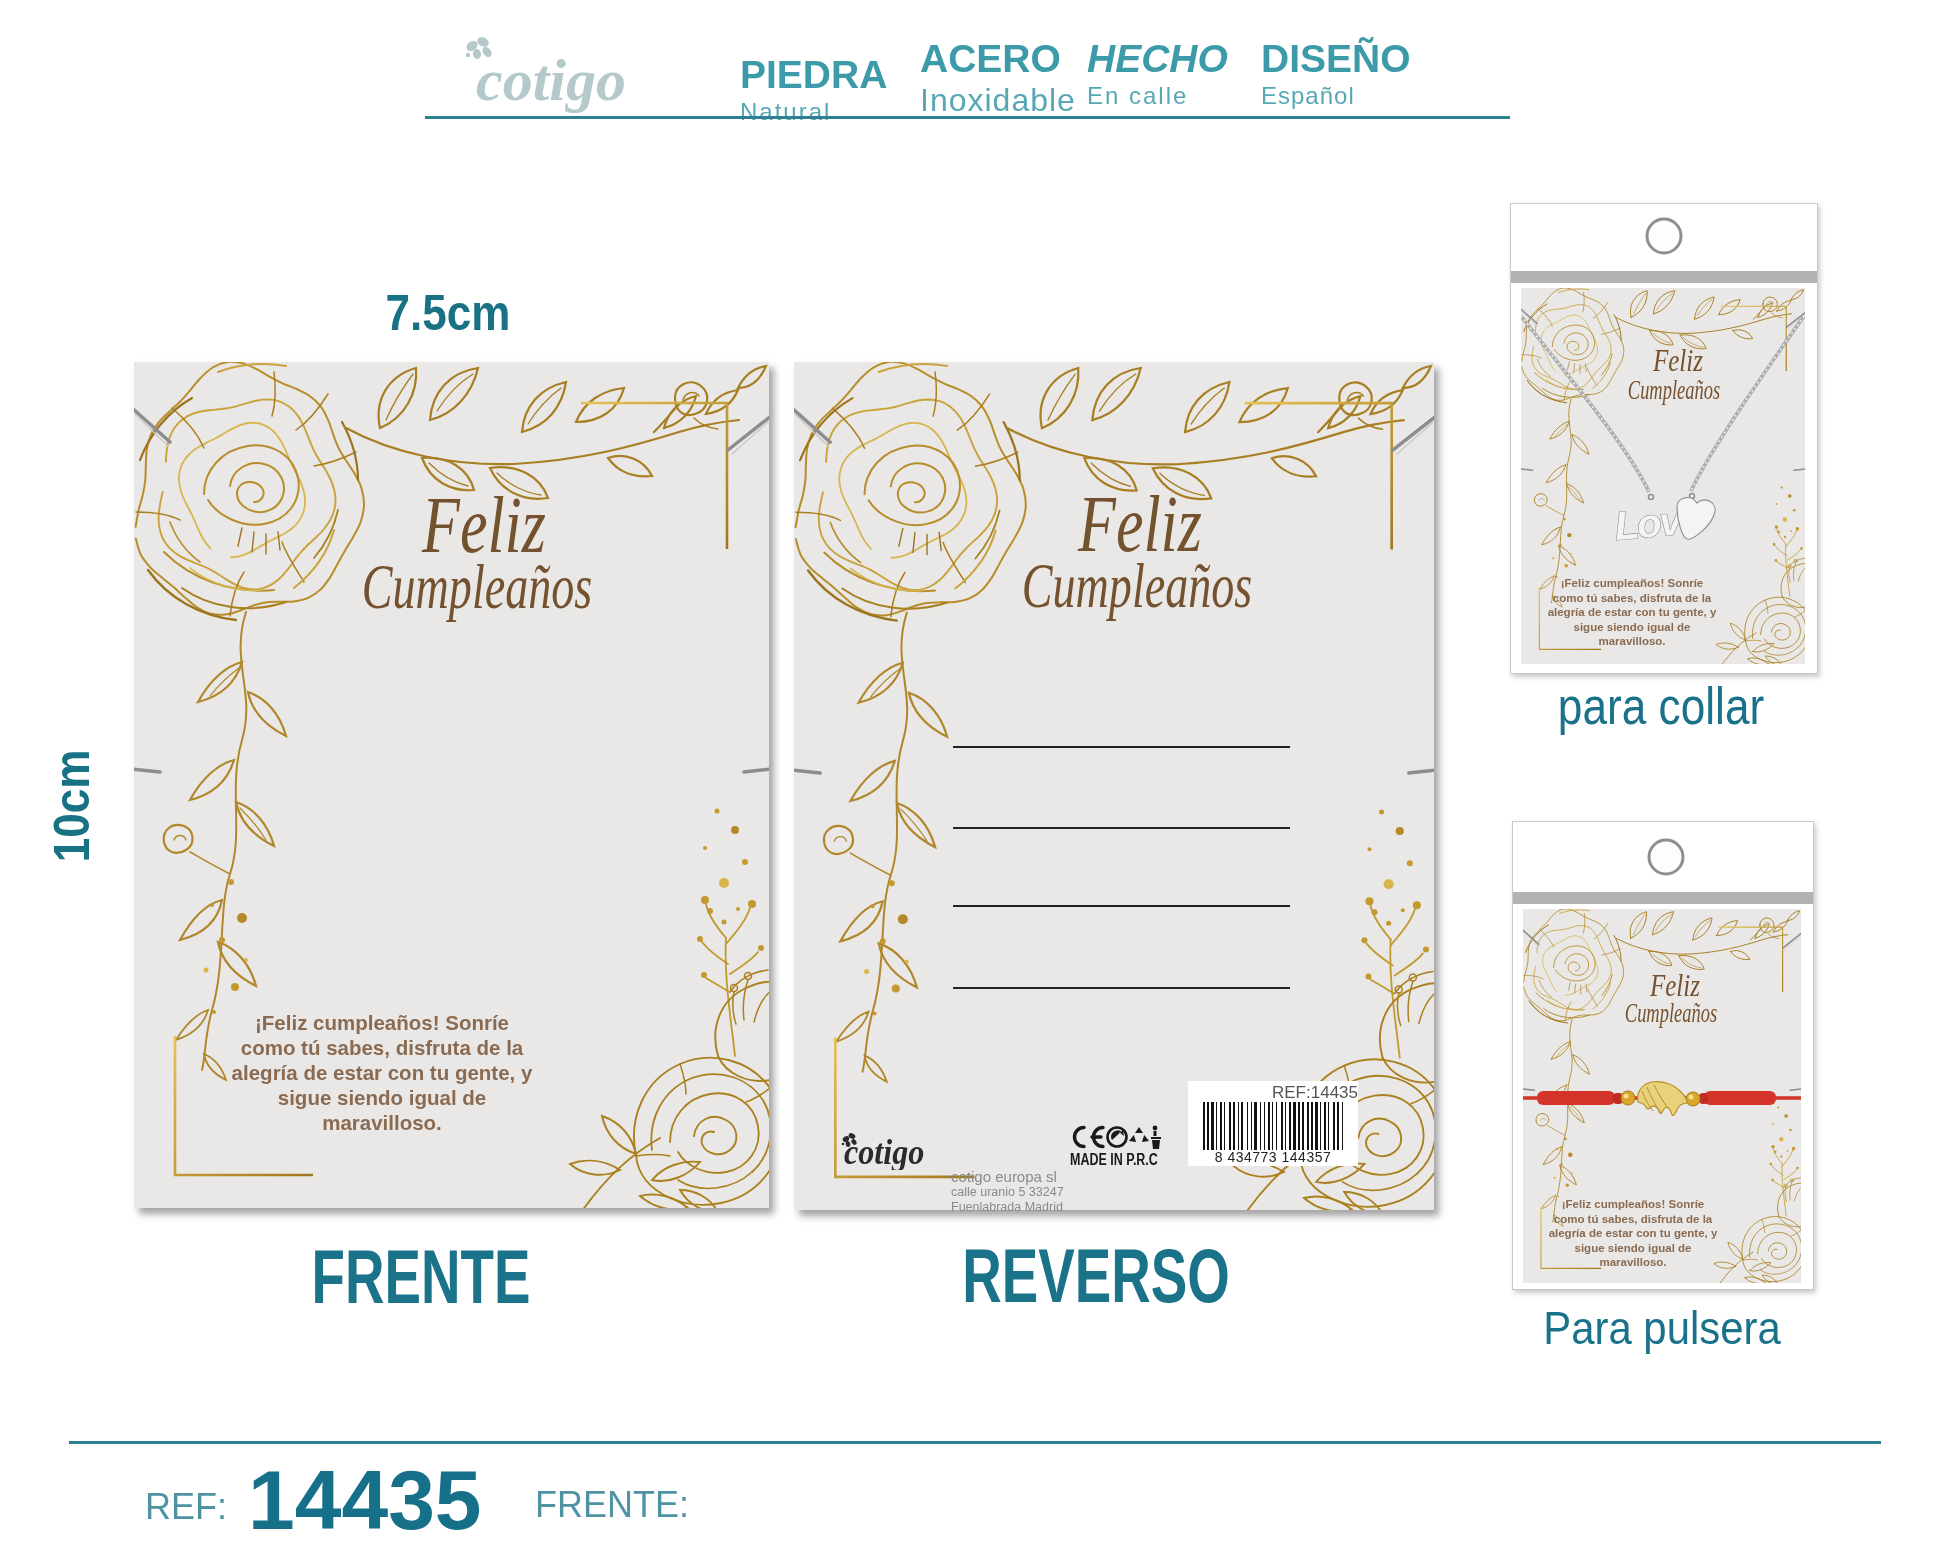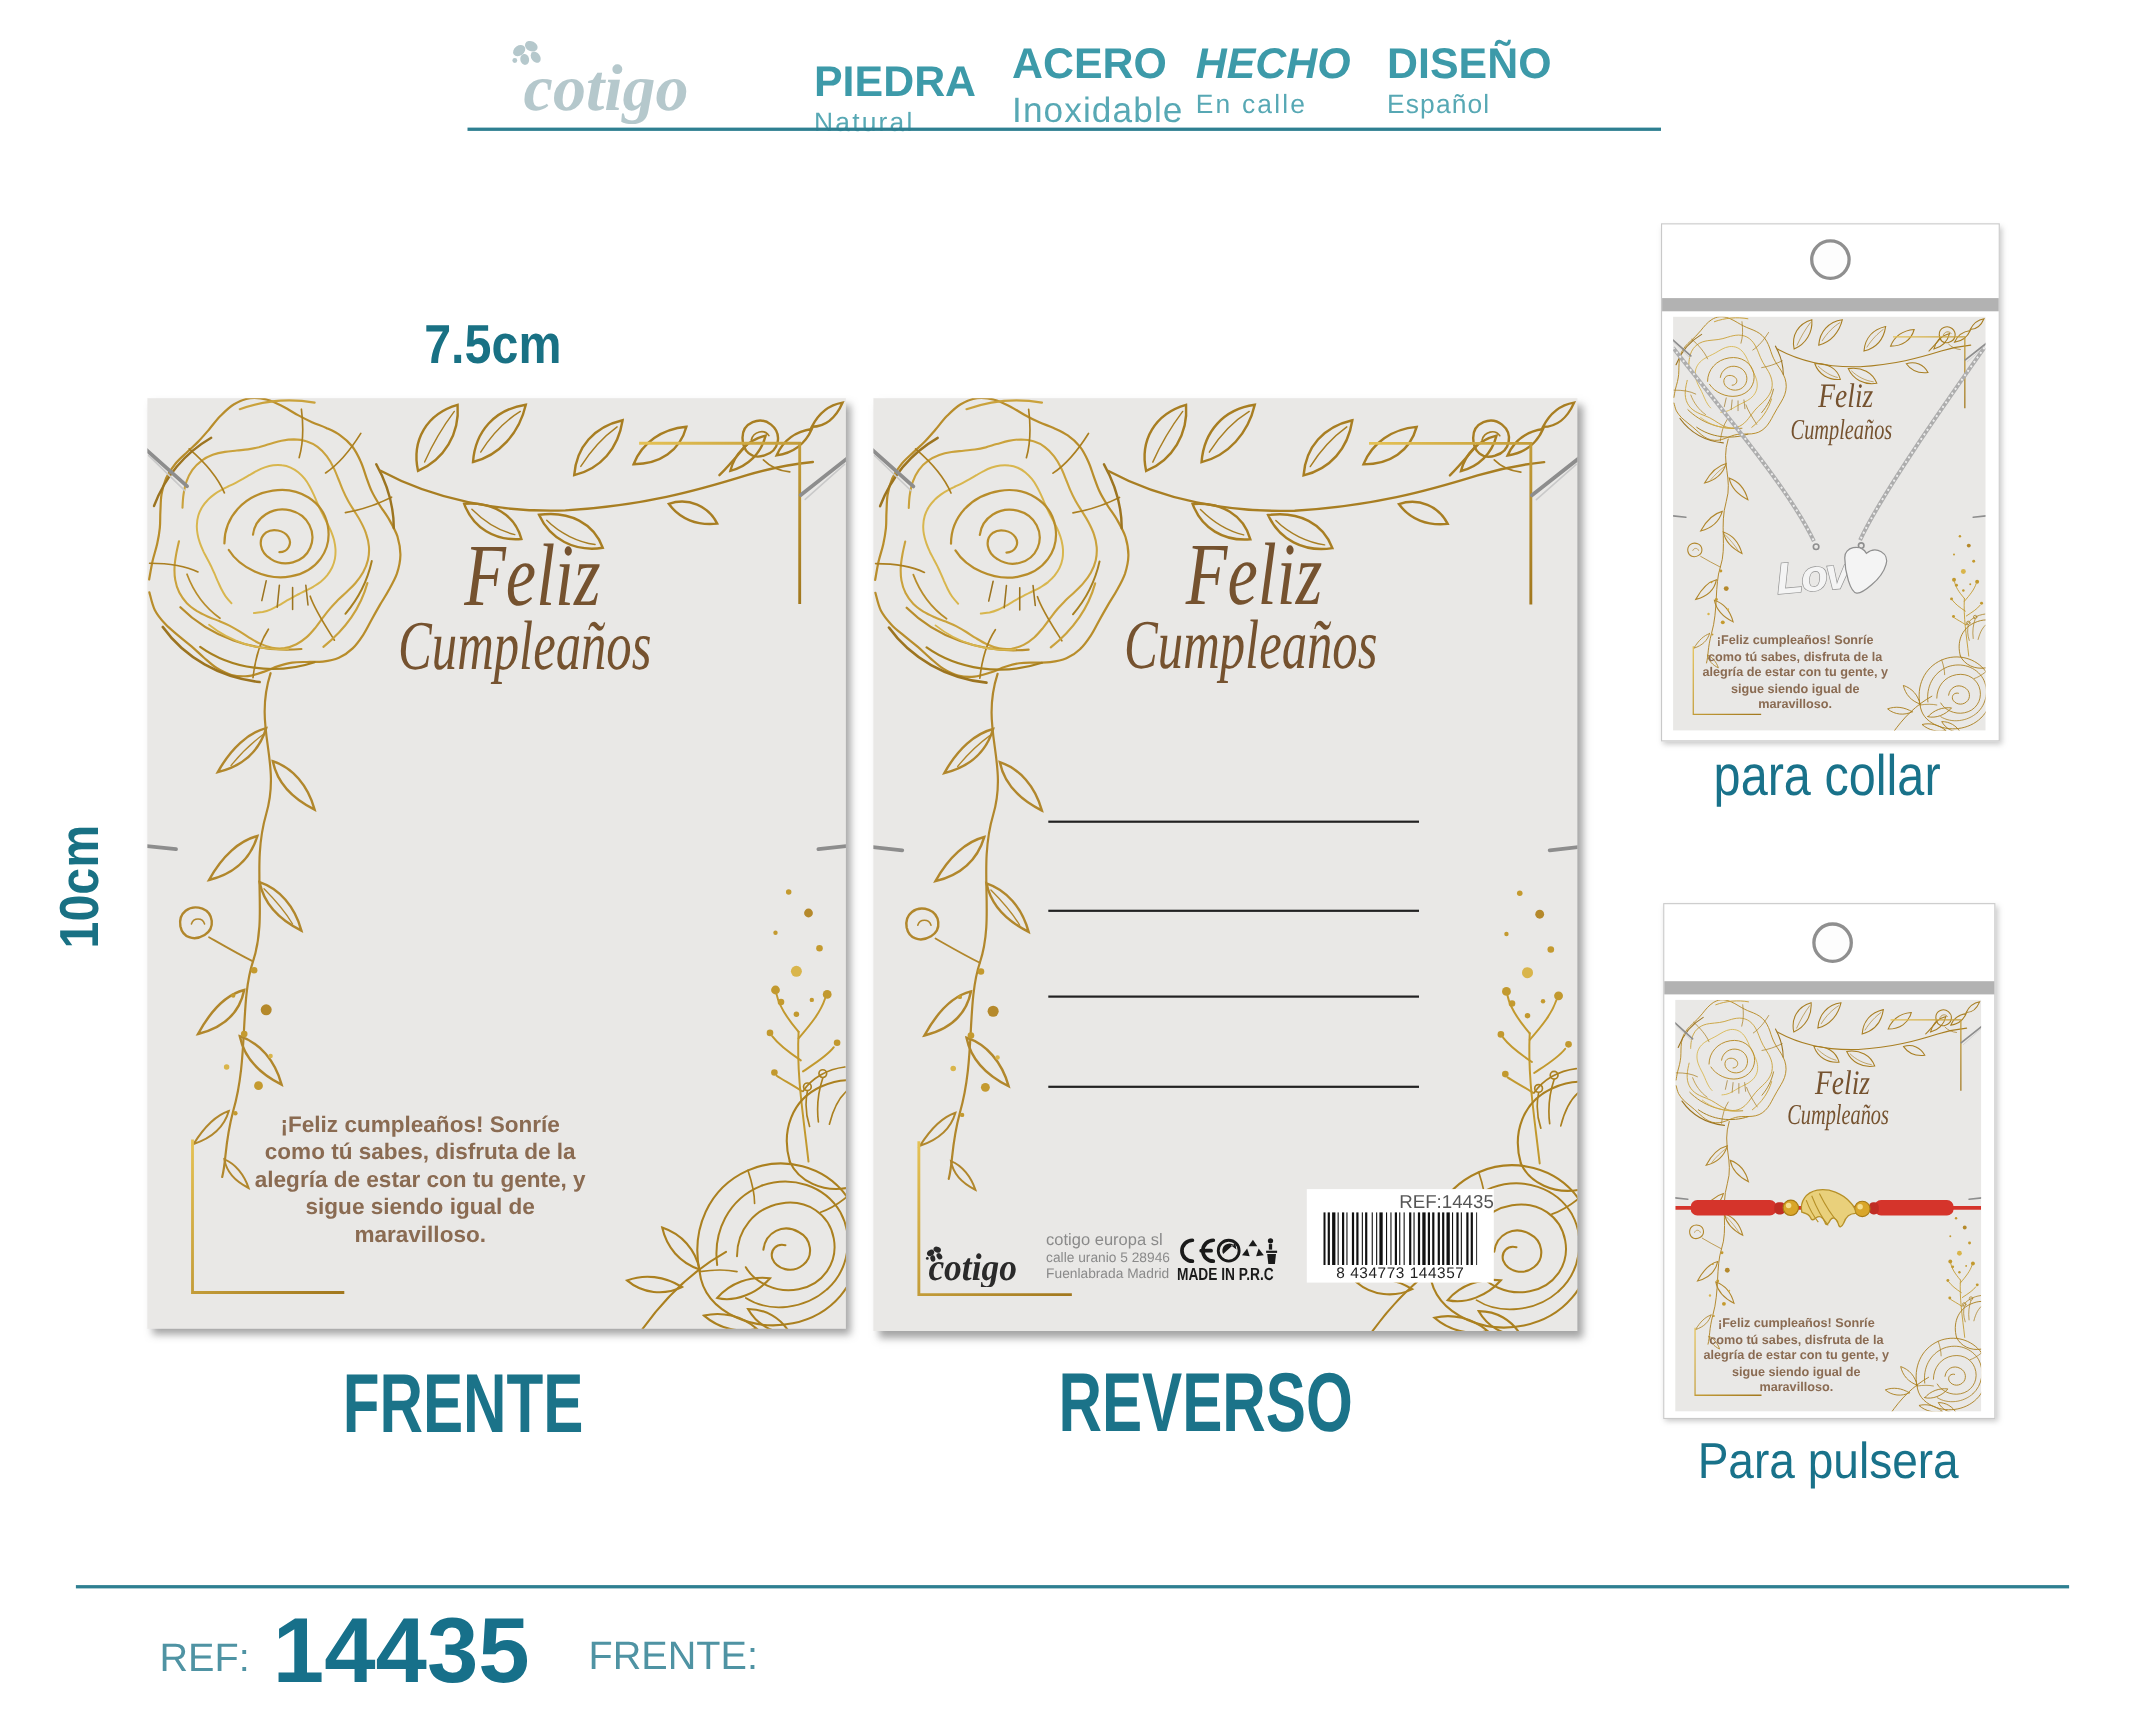--- a/index.html
+++ b/index.html
@@ -79,23 +79,23 @@
         <ellipse cx="8" cy="11" rx="3.5" ry="2.6" transform="rotate(-35 8 11)"></ellipse>
         <ellipse cx="14" cy="8" rx="3.5" ry="2.6" transform="rotate(25 14 8)"></ellipse>
         <ellipse cx="10" cy="16" rx="3" ry="2.3" transform="rotate(80 10 16)"></ellipse>
         <ellipse cx="16" cy="14" rx="3.1" ry="2.3" transform="rotate(55 16 14)"></ellipse>
         <circle cx="5" cy="16" r="1.3"></circle>
       </g>
       <text x="6" y="36" font-family="Liberation Serif, serif" font-size="35" font-style="italic" font-weight="bold" fill="#2a2a2a" transform="scale(0.92,1)" transform-origin="6 36">cotigo</text>
     </svg>
   </div>
 
-  <div class="abs" style="left:157px;top:758px;color:#8a8a8a;line-height:1;white-space:nowrap;">
+  <div class="abs" style="left:157px;top:807px;color:#8a8a8a;line-height:1;white-space:nowrap;">
     <div style="font-size:15px;">cotigo europa sl</div>
-    <div style="font-size:12.5px;margin-top:2px;">calle uranio 5 28946</div>
+    <div style="font-size:12.5px;margin-top:2px;">calle uranio 5 33247</div>
     <div style="font-size:12.5px;margin-top:2px;">Fuenlabrada Madrid</div>
   </div>
 
   <div class="abs" style="left:276px;top:762px;width:92px;height:26px;">
     <svg width="92" height="26" viewBox="0 0 92 26">
       <g stroke="#1a1a1a" fill="none" stroke-width="3.4" stroke-linecap="round">
         <path d="M 14,3.5 A 9.5,9.5 0 1 0 14,22.5"></path>
         <path d="M 33,3.5 A 9.5,9.5 0 1 0 33,22.5 M 22,13 L 31,13"></path>
       </g>
       <circle cx="47" cy="13" r="9.5" fill="none" stroke="#1a1a1a" stroke-width="2.6"></circle>

